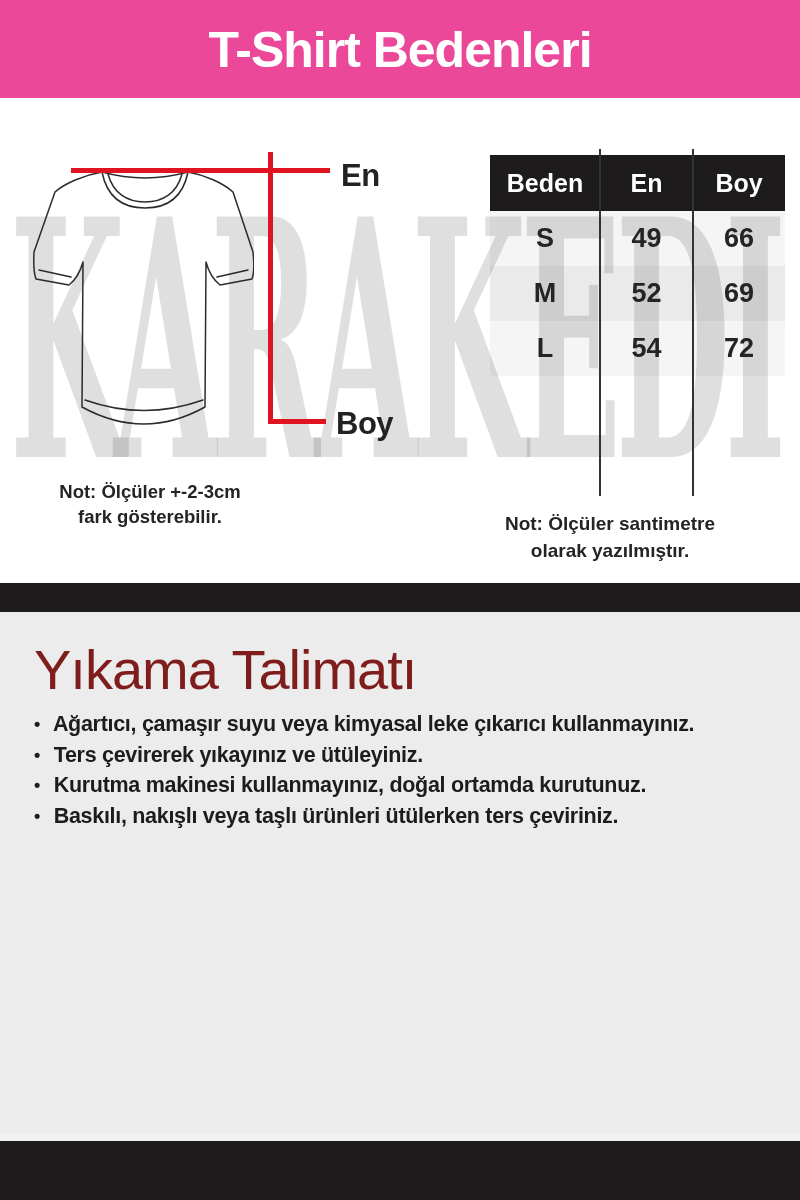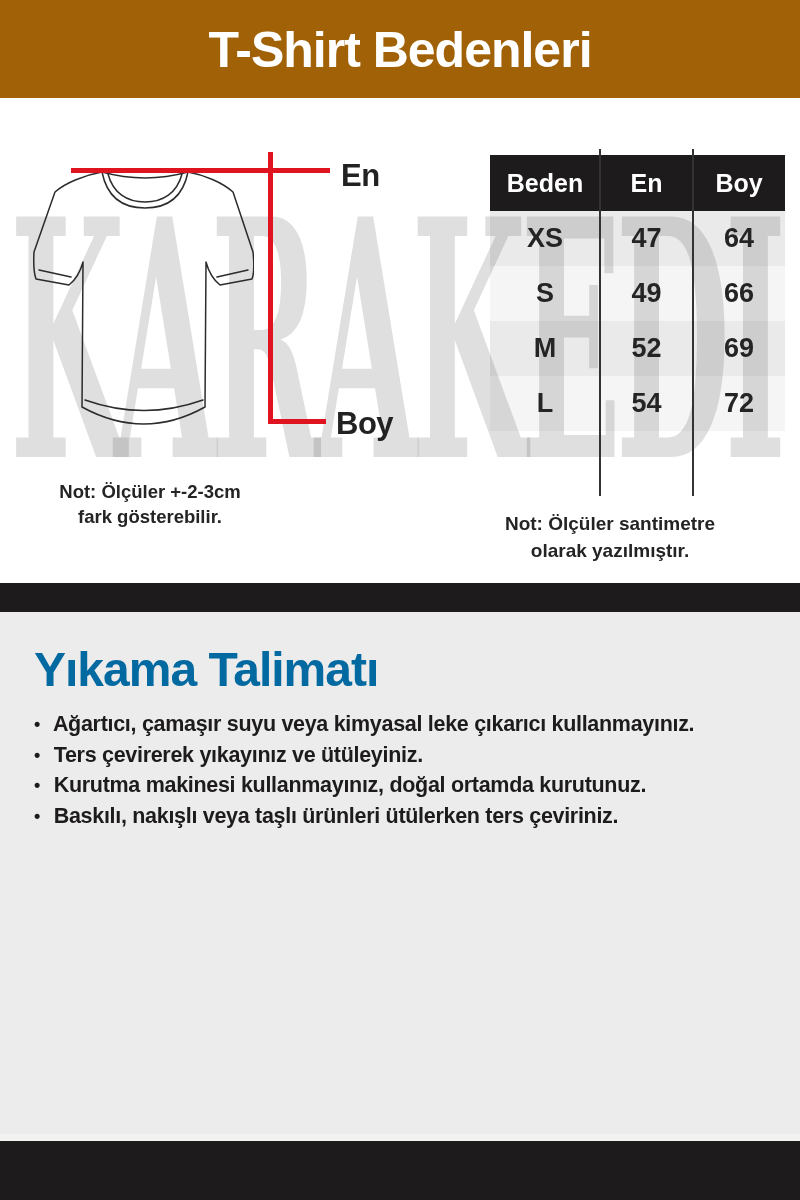--- a/index.html
+++ b/index.html
@@ -2,21 +2,21 @@
 <html><head>
 <meta charset="utf-8">
 <style>
   html,body{margin:0;padding:0;background:#ffffff;}
   .page{
     position:relative;width:800px;height:1200px;overflow:hidden;
     font-family:"Liberation Sans",sans-serif;color:#1f1f1f;background:#ffffff;
   }
   
   .top-bar{
-    position:absolute;left:0;top:0;width:800px;height:98px;background:#a16207;
+    position:absolute;left:0;top:0;width:800px;height:98px;background:#ec4899;
     display:flex;align-items:center;justify-content:center;
   }
   .top-bar .title{
     color:#ffffff;font-size:50px;font-weight:800;letter-spacing:-1px;padding-top:2px;
   }
   .divider-bar{position:absolute;left:0;top:583px;width:800px;height:29px;background:#1d1b1b;}
   .footer-bar{position:absolute;left:0;top:1141px;width:800px;height:59px;background:#1d1b1b;}
   .gray-bottom-strip{position:absolute;left:0;top:1134px;width:800px;height:7px;background:#f2f2f0;}
 
   
@@ -60,21 +60,21 @@
   .size-row{height:55px;display:grid;grid-template-columns:110px 93px 92px;align-items:center;}
   .size-row.odd{background:#eaeaea;}
   .size-row.even{background:#f5f5f5;}
   .size-row span{position:relative;z-index:3;font-size:27px;font-weight:800;color:#242424;text-align:center;}
   .col-divider{position:absolute;top:27px;width:2px;height:347px;background:#333333;z-index:3;}
   .col-divider.d1{left:599px;}
   .col-divider.d2{left:692px;}
 
   
   .gray-section{position:absolute;left:0;top:612px;width:800px;height:529px;background:#ececec;box-sizing:border-box;padding:32px 34px 0 34px;}
-  .care-title{font-size:48px;line-height:52px;font-weight:700;letter-spacing:-1px;color:#0369a1;}
+  .care-title{font-size:56px;line-height:52px;font-weight:400;letter-spacing:-1px;color:#7f1d1d;}
   .care-list{list-style:none;margin:13px 0 0 0;padding:0;}
   .care-list li{font-size:21.5px;line-height:30.5px;font-weight:700;letter-spacing:-0.3px;color:#1d1b1b;}
   .care-list .bullet{display:inline-block;width:14px;font-size:18px;vertical-align:1px;}
 </style>
 </head>
 <body>
 
 <div class="page">
 
   <div class="top-bar">
@@ -126,25 +126,20 @@
       <span>fark gösterebilir.</span>
     </div>
 
     <div class="size-table-header">
       <span>Beden</span>
       <span>En</span>
       <span>Boy</span>
     </div>
 
     <div class="size-rows">
-      <div class="size-row odd">
-        <span>XS</span>
-        <span>47</span>
-        <span>64</span>
-      </div>
       <div class="size-row even">
         <span>S</span>
         <span>49</span>
         <span>66</span>
       </div>
       <div class="size-row odd">
         <span>M</span>
         <span>52</span>
         <span>69</span>
       </div>

